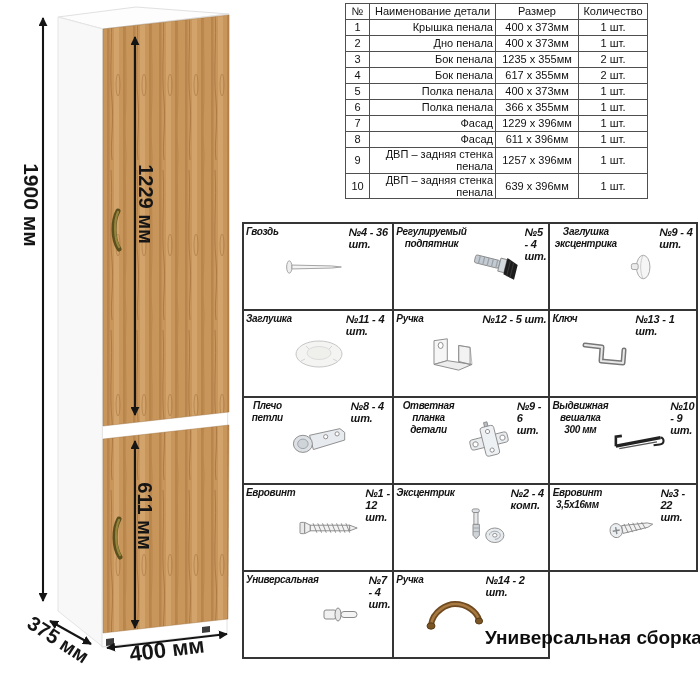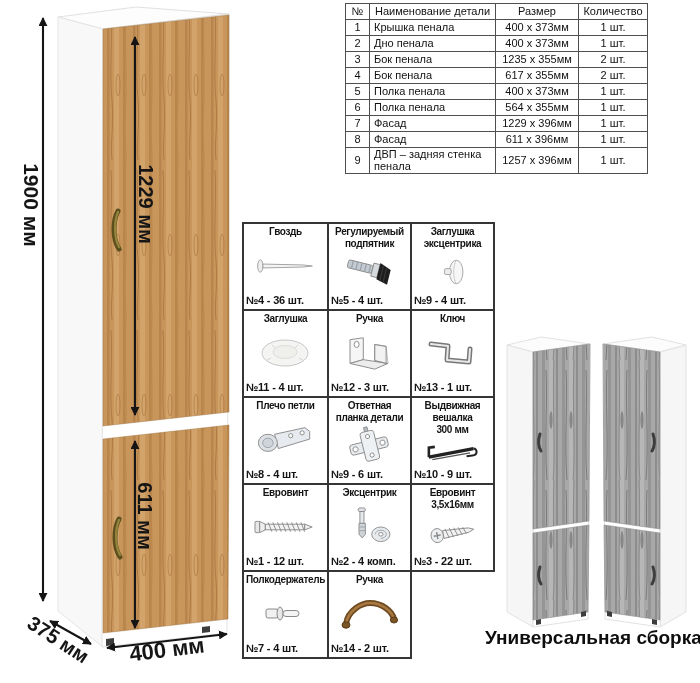--- a/index.html
+++ b/index.html
@@ -13,27 +13,27 @@
   .dim.v20{font-size:20px;}
   .dim.v21{font-size:21px;}
   #dim-depth{transform:translate(-50%,-50%) rotate(33deg);font-size:20px;}
   #dim-width{transform:translate(-50%,-50%) rotate(-7deg);font-size:22px;}
 
   
   table.parts{position:absolute;left:345px;top:3px;border-collapse:collapse;table-layout:fixed;
               font-size:11px;line-height:1.12;color:#111;}
   .parts th,.parts td{border:1px solid #4f4f4f;padding:0 2px;text-align:center;font-weight:normal;
                       height:15px;overflow:hidden;}
-  .parts td.name{text-align:left;padding:0 2px 0 4px;}
+  .parts td.name{text-align:right;padding:0 2px 0 4px;}
 
   
   table.hw{position:absolute;left:242px;top:222px;border-collapse:collapse;table-layout:fixed;}
   .hw td{border:2px solid #353535;width:81px;height:85px;padding:0;vertical-align:top;background:#fff;}
   .hw td.none{border:none;}
-  .hwc{display:flex;flex-direction:column;height:81px;padding:2px 2px 1px;}
+  .hwc{display:flex;height:81px;padding:2px 2px 1px;font-style:italic;}
   .hwt{font-size:10px;font-weight:bold;text-align:center;line-height:1.18;letter-spacing:-0.35px;
        white-space:pre-line;}
   .hwi{flex:1;display:flex;align-items:center;justify-content:center;min-height:0;}
   .hwn{font-size:11px;font-weight:bold;text-align:left;padding-bottom:1px;letter-spacing:-0.2px;}
 
   .caption{position:absolute;left:596px;top:627px;transform:translateX(-50%);
            font-size:19px;font-weight:bold;white-space:nowrap;color:#0d0d0d;}
 </style>
 </head>
 <body>
@@ -155,39 +155,45 @@
         </tr>
       <tr>
           <td>5</td>
           <td class="name">Полка пенала</td>
           <td>400 х 373мм</td>
           <td>1 шт.</td>
         </tr>
       <tr>
           <td>6</td>
           <td class="name">Полка пенала</td>
-          <td>564 х 355мм</td>
+          <td>366 х 355мм</td>
           <td>1 шт.</td>
         </tr>
       <tr>
           <td>7</td>
           <td class="name">Фасад</td>
           <td>1229 х 396мм</td>
           <td>1 шт.</td>
         </tr>
       <tr>
           <td>8</td>
           <td class="name">Фасад</td>
           <td>611 х 396мм</td>
           <td>1 шт.</td>
         </tr>
       <tr>
           <td>9</td>
           <td class="name">ДВП – задняя стенка пенала</td>
           <td>1257 х 396мм</td>
+          <td>1 шт.</td>
+        </tr>
+      <tr>
+          <td>10</td>
+          <td class="name">ДВП – задняя стенка пенала</td>
+          <td>639 х 396мм</td>
           <td>1 шт.</td>
         </tr>
     </tbody>
   </table>
 
   <table class="hw">
     <tbody>
         <tr>
       <td>
             <div class="hwc">
@@ -251,21 +257,21 @@
         <div class="hwt">Ручка</div>
         <div class="hwi">
                 <svg width="56" height="38" viewBox="0 0 56 40">
           <polygon points="8,6 22,4 22,27 8,31" fill="#f6f6f6" stroke="#8a8a8a"></polygon>
           <ellipse cx="15" cy="11" rx="2.6" ry="3.2" fill="#fff" stroke="#8a8a8a"></ellipse>
           <polygon points="8,31 22,27 48,31 34,37" fill="#ededed" stroke="#8a8a8a"></polygon>
           <polygon points="34,11 46,13 46,31 34,28" fill="#f2f2f2" stroke="#8a8a8a"></polygon>
           <polygon points="34,11 46,13 48,31 34,28" fill="none" stroke="#8a8a8a" stroke-width=".6"></polygon>
         </svg>
               </div>
-        <div class="hwn">№12 - 3 шт.</div>
+        <div class="hwn">№12 - 5 шт.</div>
       </div>
           </td>
       <td>
             <div class="hwc">
         <div class="hwt">Ключ</div>
         <div class="hwi">
                 <svg width="58" height="36" viewBox="0 0 58 36">
           <path d="M8,9 L25,11 L24,25 L46,27 L47,14" fill="none" stroke="#777" stroke-width="5" stroke-linecap="round" stroke-linejoin="round"></path>
           <path d="M8,9 L25,11 L24,25 L46,27 L47,14" fill="none" stroke="#e8e8e8" stroke-width="2" stroke-linecap="round" stroke-linejoin="round"></path>
         </svg>
@@ -371,21 +377,21 @@
           </g>
         </svg>
               </div>
         <div class="hwn">№3 - 22 шт.</div>
       </div>
           </td>
     </tr>
     <tr>
       <td>
             <div class="hwc">
-        <div class="hwt">Полкодержатель</div>
+        <div class="hwt">Универсальная</div>
         <div class="hwi">
                 <svg width="50" height="26" viewBox="0 0 50 26">
           <rect x="6" y="8" width="12" height="9" rx="2" fill="#f1f1f1" stroke="#8a8a8a"></rect>
           <ellipse cx="20" cy="12.5" rx="3" ry="6.5" fill="#e8e8e8" stroke="#8a8a8a"></ellipse>
           <rect x="23" y="9.5" width="16" height="6" rx="3" fill="#f4f4f4" stroke="#8a8a8a"></rect>
         </svg>
               </div>
         <div class="hwn">№7 - 4 шт.</div>
       </div>
           </td>

